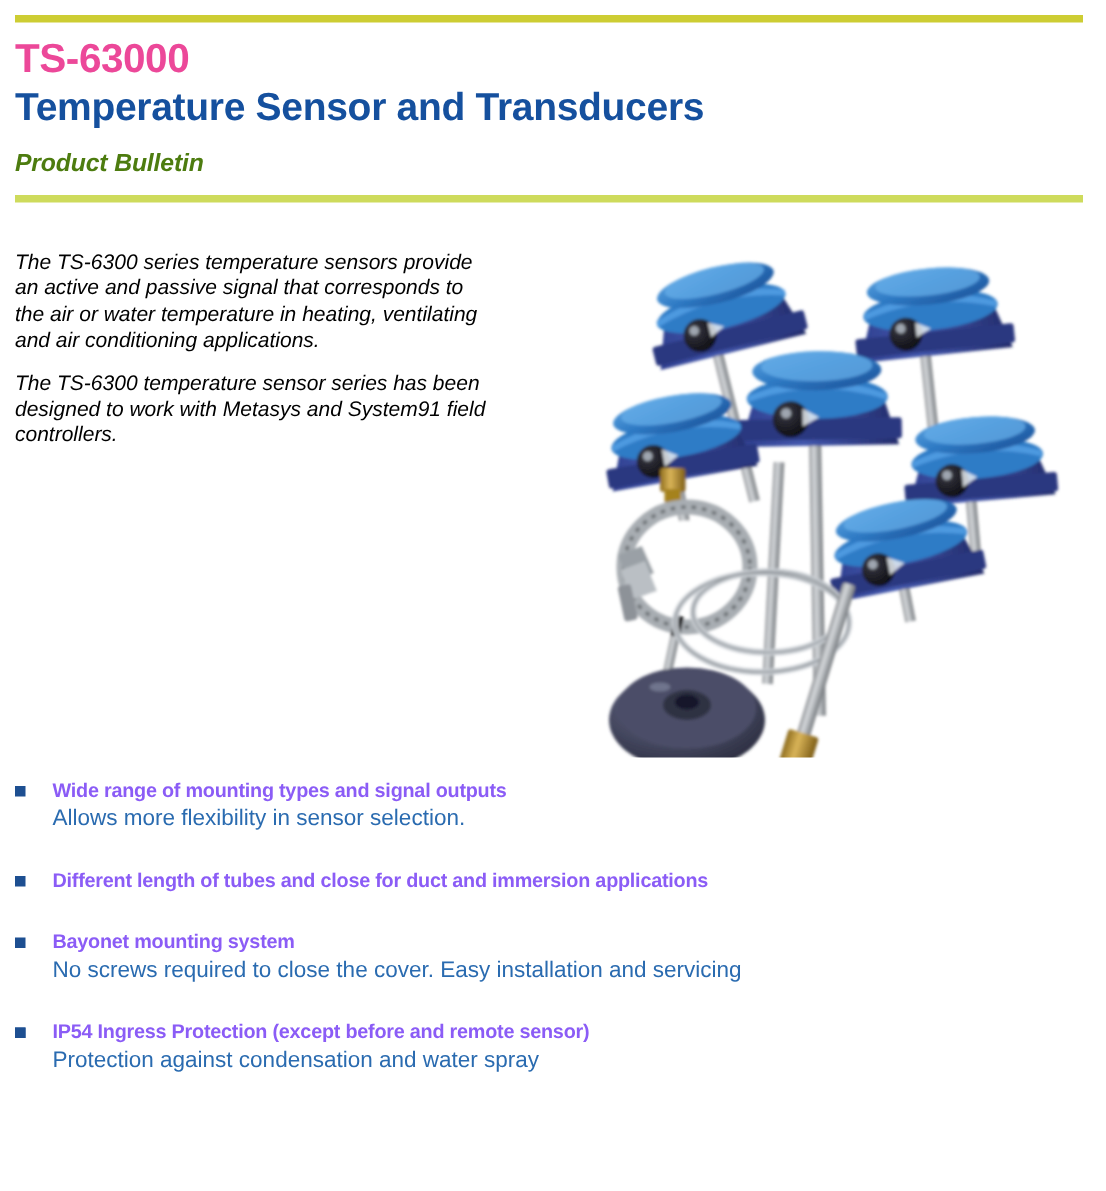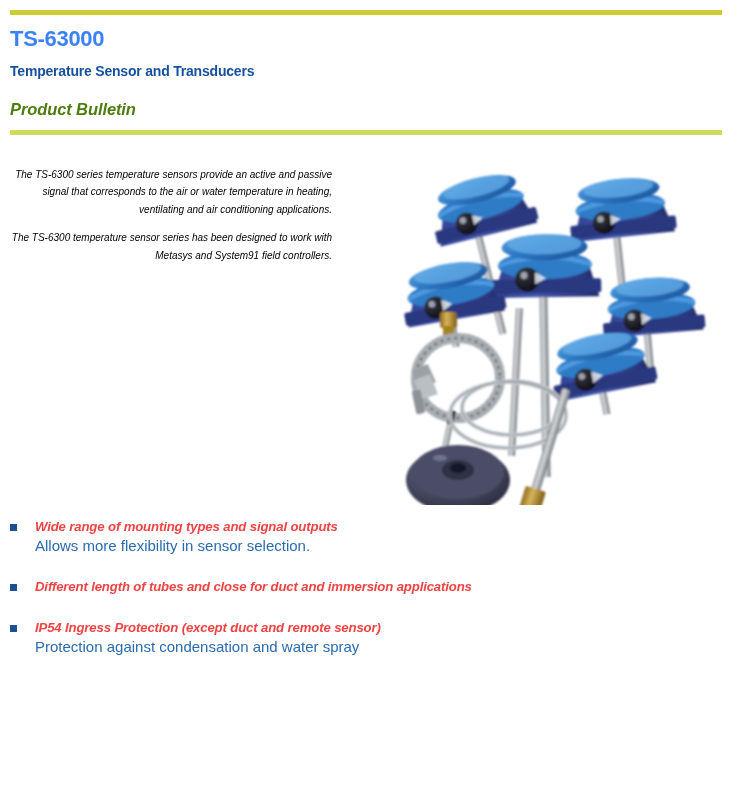--- a/index.html
+++ b/index.html
@@ -22,30 +22,30 @@
     left: 10px;
     width: 712px;
     height: 5px;
   }
   .rule-top    { top: 10px;  background: #cdcd33; }
   .rule-bottom { top: 130px; background: #cedb5c; }
 
   
   .header { position: absolute; left: 10px; top: 24px; width: 600px; }
   .doc-title {
-    font-size: 22px;
+    font-size: 27px;
     font-weight: bold;
-    color: #3b82f6;
+    color: #ec4899;
     letter-spacing: -0.3px;
     line-height: 30px;
     margin: 0;
     white-space: nowrap;
   }
   .doc-subtitle {
-    font-size: 14px;
+    font-size: 26px;
     font-weight: bold;
     color: #15509e;
     letter-spacing: -0.2px;
     line-height: 24px;
     margin: 5px 0 16px 0;
     white-space: nowrap;
   }
   .doc-kicker {
     font-size: 16.5px;
     font-weight: bold;
@@ -58,26 +58,26 @@
   }
 
   
   .intro {
     position: absolute;
     left: 10px;
     top: 166px;
     width: 322px;
   }
   .intro p {
-    font-size: 10px;
+    font-size: 14px;
     font-style: italic;
     color: #000000;
     line-height: 17.4px;
     margin: 0 0 11px 0;
-    text-align: right;
+    text-align: left;
   }
   .intro p:last-child { margin-bottom: 1px; }
 
   
   .photo {
     position: absolute;
     left: 392px;
     top: 160px;
     width: 336px;
     height: 345px;
@@ -102,25 +102,24 @@
     position: absolute;
     left: 0px;
     top: 6px;
     width: 7px;
     height: 7px;
     background: #1d4f91;
   }
   .feature-title {
     font-size: 13.2px;
     font-weight: bold;
-    color: #ef4444;
+    color: #8b5cf6;
     line-height: 17px;
     letter-spacing: -0.15px;
     white-space: nowrap;
-    font-style: italic;
   }
   .feature-desc {
     font-size: 15px;
     font-weight: normal;
     color: #2a6bb0;
     line-height: 16px;
     margin-top: 3px;
     white-space: nowrap;
   }
   .feature-desc:empty { display: none; }
@@ -313,24 +312,29 @@
     <span class="bullet-square"></span>
     <div class="feature-title">Wide range of mounting types and signal outputs</div>
     <div class="feature-desc">Allows more flexibility in sensor selection.</div>
   </div>
 
   <div class="feature">
     <span class="bullet-square"></span>
     <div class="feature-title">Different length of tubes and close for duct and immersion applications</div>
   </div>
 
-
-  <div class="feature">
-    <span class="bullet-square"></span>
-  </div>
-
-  <div class="feature">
-    <span class="bullet-square"></span>
-    <div class="feature-title">IP54 Ingress Protection (except duct and remote sensor)</div>
+  <div class="feature">
+    <span class="bullet-square"></span>
+    <div class="feature-title">Bayonet mounting system</div>
+    <div class="feature-desc">No screws required to close the cover. Easy installation and servicing</div>
+  </div>
+
+  <div class="feature">
+    <span class="bullet-square"></span>
+  </div>
+
+  <div class="feature">
+    <span class="bullet-square"></span>
+    <div class="feature-title">IP54 Ingress Protection (except before and remote sensor)</div>
     <div class="feature-desc">Protection against condensation and water spray</div>
   </div>
 
 </div>
 
 </body></html>

